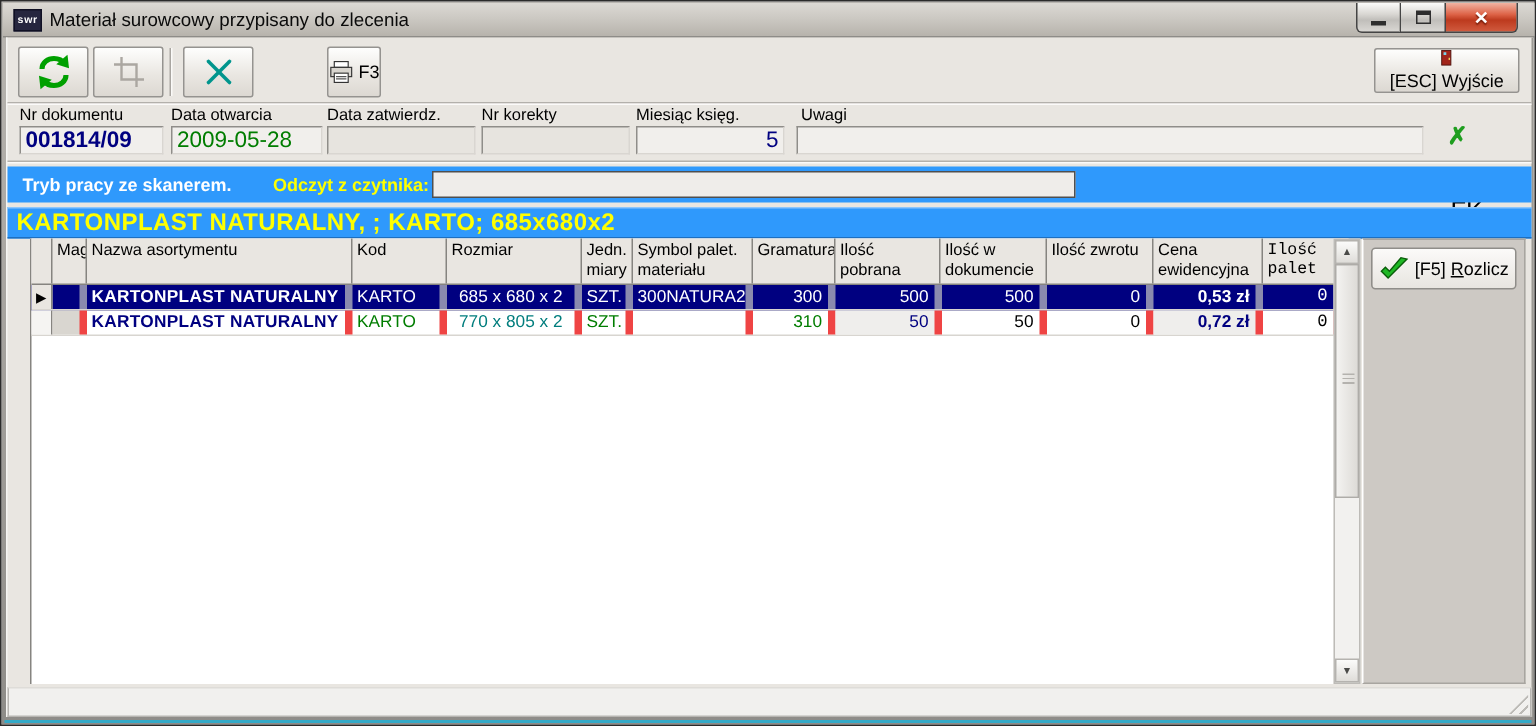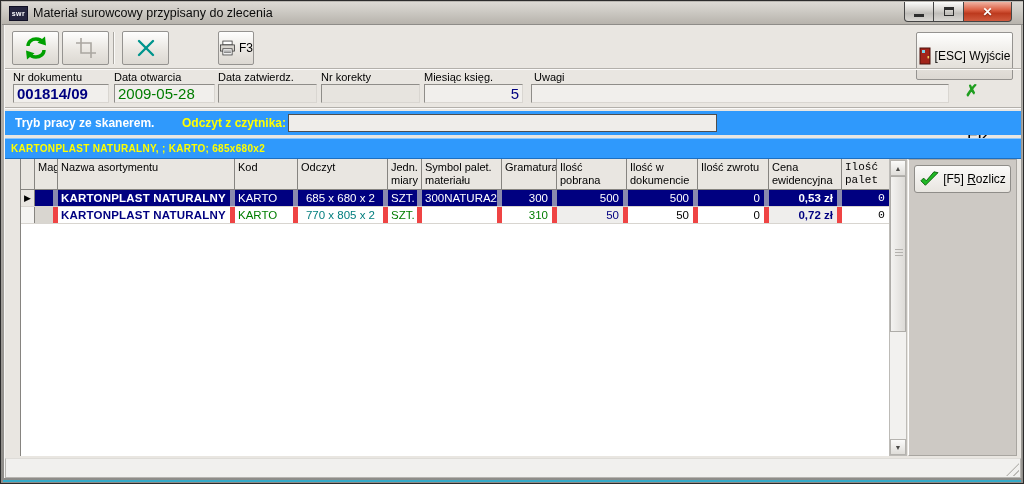--- a/index.html
+++ b/index.html
@@ -61,21 +61,21 @@
              background:#2f99fc; }
   .scan-mode { position:absolute; left:10px; top:5px; color:#fff; font-weight:bold; font-size:12px; }
   .scan-read { position:absolute; left:177px; top:5px; color:#ffff00; font-weight:bold; font-size:12px; }
   .scan-input { position:absolute; left:283px; top:3px; width:429px; height:18px;
              background:#efedea; border:1px solid #4f4f4f; font-size:12px;
              font-family:"Liberation Sans",sans-serif; padding:0 3px; }
 
   
   .banner { position:absolute; left:4px; top:137px; width:1016px; height:21px;
             background:#2f99fc; border-top:1px solid #8cc6fd; border-bottom:1px solid #1d6fc0;
-            color:#ffff00; font-weight:bold; font-size:10px; line-height:19px; padding-left:6px;
+            color:#ffff00; font-weight:bold; font-size:16px; line-height:19px; padding-left:6px;
             letter-spacing:.3px; }
 
   
   .grid { position:absolute; left:19px; top:158px; width:879px; height:297px;
           background:#fff; border-left:1px solid #868480; }
   .hrow { display:flex; height:31px; background:#e9e6e1; border-bottom:1px solid #868480;
           font-size:11px; line-height:13px; }
   .hcell { border-right:1px solid #868480; padding:2px 2px 0 3px; overflow:hidden; }
   .drow { display:flex; height:17px; font-size:11.5px; line-height:16px;
           border-bottom:1px solid #d8d5d0; }
@@ -182,21 +182,21 @@
     <svg width="21" height="20" viewBox="0 0 22 20">
       <rect x="5" y="1" width="12" height="5" fill="#ffffff" stroke="#333"></rect>
       <rect x="2" y="6" width="18" height="8" fill="#d8d5cf" stroke="#333"></rect>
       <rect x="5" y="11" width="12" height="8" fill="#ffffff" stroke="#333"></rect>
       <line x1="6.5" y1="14" x2="15.5" y2="14" stroke="#555"></line>
       <line x1="6.5" y1="16" x2="15.5" y2="16" stroke="#555"></line>
     </svg>
     <span>F3</span>
   </div>
 
-  <div class="tbtn" style="left:915px; width:97px; top:31px; height:48px;">
+  <div class="tbtn" style="left:915px; width:97px; top:31px; height:30px;flex-direction:column;">
     <svg width="13" height="18" viewBox="0 0 13 18">
       <rect x="1" y="1" width="10" height="16" fill="#a2241a" stroke="#4c120c"></rect>
       <rect x="3" y="3" width="3" height="3" fill="#79d2e8"></rect>
       <rect x="8.5" y="9" width="1.6" height="2.4" fill="#f0d060"></rect>
     </svg>
     <span>[ESC] Wyjście</span>
   </div>
 
   <div class="groove" style="top:67px;"></div>
 
@@ -226,21 +226,21 @@
   </div>
 
   <div class="banner">KARTONPLAST NATURALNY, ; KARTO; 685x680x2</div>
 
   <div class="grid">
     <div class="hrow">
       <div class="hcell c0"></div>
       <div class="hcell c1">Mag</div>
       <div class="hcell c2">Nazwa asortymentu</div>
       <div class="hcell c3">Kod</div>
-      <div class="hcell c4" style="text-align:left;">Odczyt</div>
+      <div class="hcell c4" style="text-align:left;">Rozmiar</div>
       <div class="hcell c5">Jedn. miary</div>
       <div class="hcell c6">Symbol palet. materiału</div>
       <div class="hcell c7">Gramatura</div>
       <div class="hcell c9">Ilość pobrana</div>
       <div class="hcell c8">Ilość w dokumencie</div>
       <div class="hcell c10">Ilość zwrotu</div>
       <div class="hcell c11">Cena ewidencyjna</div>
       <div class="hcell c12" style="border-right-color:#c9c7c3;">Ilość palet</div>
     </div>
 

